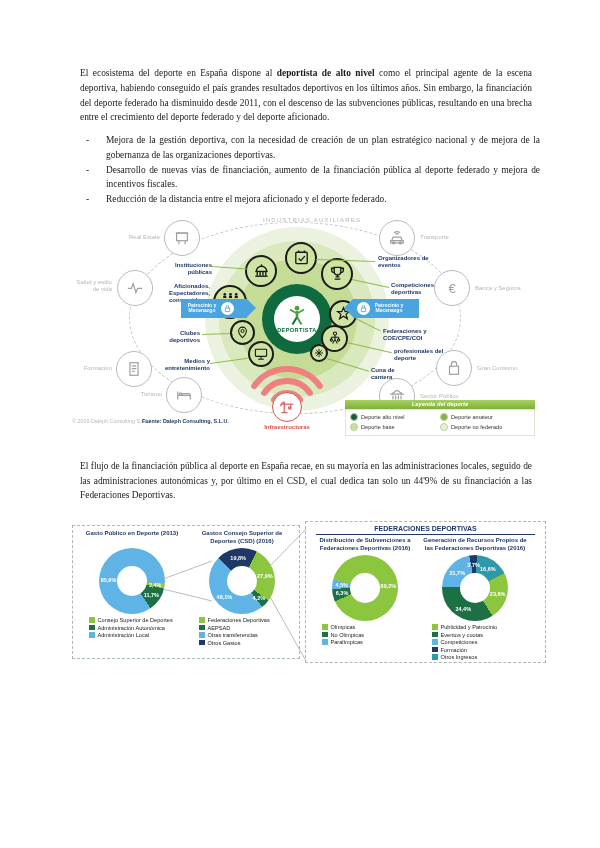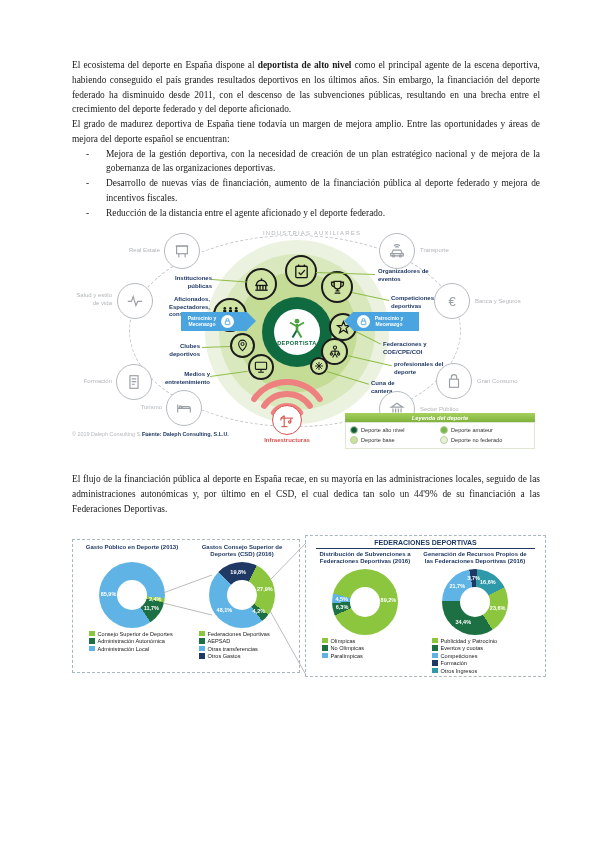--- a/index.html
+++ b/index.html
@@ -1,21 +1,21 @@
 <!DOCTYPE html>
 <html><head>
 <meta charset="utf-8">
 <style>
   html,body{margin:0;padding:0;background:#888;}
   .sheet{position:relative;width:600px;height:848px;background:#fff;margin:0 auto;overflow:hidden;
          font-family:"Liberation Serif", serif;color:#1a1a1a;}
   .content{padding:58px 60px 0 72px;}
   h1{font-size:12.4px;font-weight:600;letter-spacing:.2px;margin:0 0 24px 0;
      text-decoration:underline;text-underline-offset:2px;color:#111;}
-  p.body-text{font-size:9.4px;line-height:1.57;text-align:justify;margin:0;}
+  p.body-text{font-size:9.4px;line-height:1.57;text-align:justify;margin:8px;}
   ul.bullets{list-style:none;margin:0;padding:0;}
   ul.bullets li{display:flex;font-size:9.4px;line-height:1.57;}
   ul.bullets .dash{width:20px;padding-left:14px;flex:none;}
   ul.bullets .btext{flex:1;text-align:justify;}
 
   
   .diagram{position:relative;width:476px;height:226px;margin:10px 0 16px -10px;
            font-family:"Liberation Sans", sans-serif;}
   .ring{position:absolute;border-radius:50%;}
   .dashed-ellipse{position:absolute;left:67px;top:5px;width:330px;height:190px;border:1px dashed #c2c6ca;border-radius:50%;}
@@ -71,34 +71,33 @@
 </style>
 </head>
 <body>
 
 <div class="sheet">
 <div class="content">
 
 
   <p class="body-text"><span>El ecosistema del deporte en España dispone al </span><b>deportista de alto nivel</b><span> como el principal agente de la escena deportiva, habiendo conseguido el país grandes resultados deportivos en los últimos años. Sin embargo, la financiación del deporte federado ha disminuido desde 2011, con el descenso de las subvenciones públicas, resultando en una brecha entre el crecimiento del deporte federado y del deporte aficionado.</span></p>
 
-  <p class="body-text">El grado de madurez deportiva de España tiene todavía un margen de mejora amplio. Entre las oportunidades y áreas de mejora del deporte español se encuentran:</p>
 
   <ul class="bullets">
     <li>
           <span class="dash">-</span>
           <span class="btext">Mejora de la gestión deportiva, con la necesidad de creación de un plan estratégico nacional y de mejora de la gobernanza de las organizaciones deportivas.</span>
         </li>
     <li>
           <span class="dash">-</span>
           <span class="btext">Desarrollo de nuevas vías de financiación, aumento de la financiación pública al deporte federado y mejora de incentivos fiscales.</span>
         </li>
     <li>
           <span class="dash">-</span>
-          <span class="btext">Reducción de la distancia entre el agente aficionado y el deporte federado.</span>
+          <span class="btext">Reducción de la distancia entre el mejora aficionado y el deporte federado.</span>
         </li>
   </ul>
 
   <div class="diagram">
     <div class="top-label">INDUSTRIAS AUXILIARES</div>
     <div class="dashed-ellipse"></div>
 
     <div class="ring" style="left:143px;top:10px;width:184px;height:184px;background:#ebf2df;"></div>
     <div class="ring" style="left:157px;top:24px;width:156px;height:156px;background:#d9e8bd;"></div>
     <div class="ring" style="left:175px;top:42px;width:120px;height:120px;background:#c4dc96;"></div>

